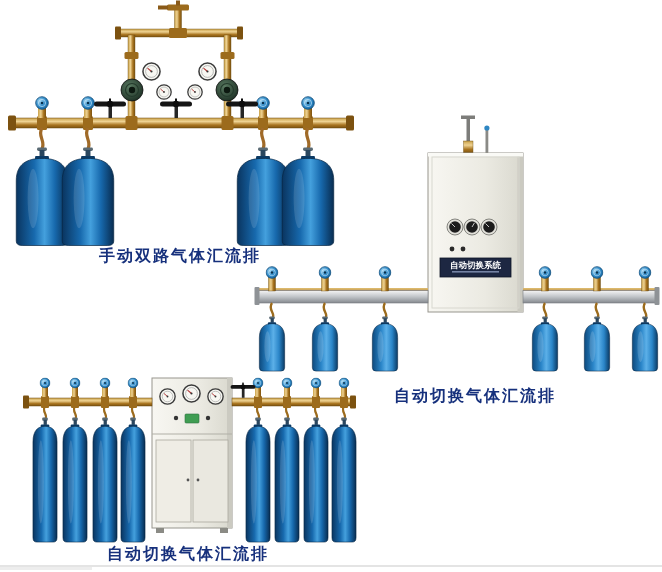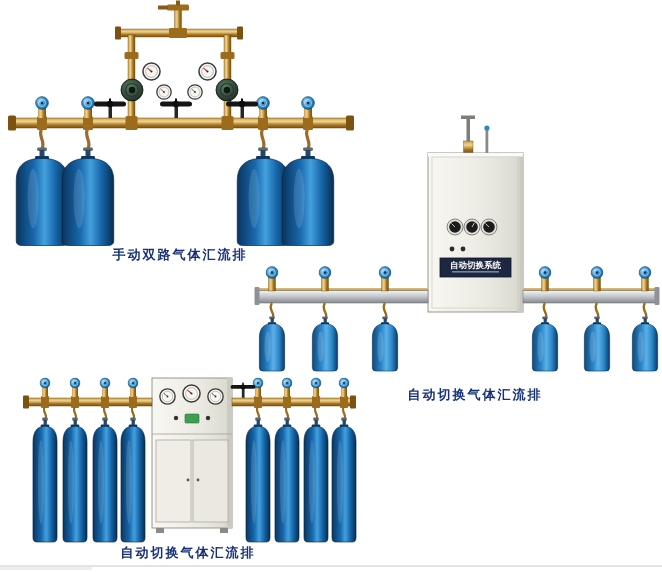--- a/index.html
+++ b/index.html
@@ -2,21 +2,21 @@
 <html><head>
 <meta charset="utf-8">
 <style>
   html,body{margin:0;padding:0;background:#ffffff;}
   .page{
     position:relative;width:662px;height:572px;background:#ffffff;
     overflow:hidden;font-family:"DejaVu Sans","Liberation Sans",sans-serif;
   }
   .art{position:absolute;}
   .caption{
-    position:absolute;font-size:13px;font-weight:bold;color:#16307c;
+    position:absolute;font-size:16px;font-weight:bold;color:#16307c;
     text-align:center;letter-spacing:2px;white-space:nowrap;
   }
   .scan-line{position:absolute;background:#d6d6d6;opacity:.65;}
 </style>
 </head>
 <body>
 
 <div class="page">
 
   <svg style="position:absolute;width:0;height:0" aria-hidden="true">

